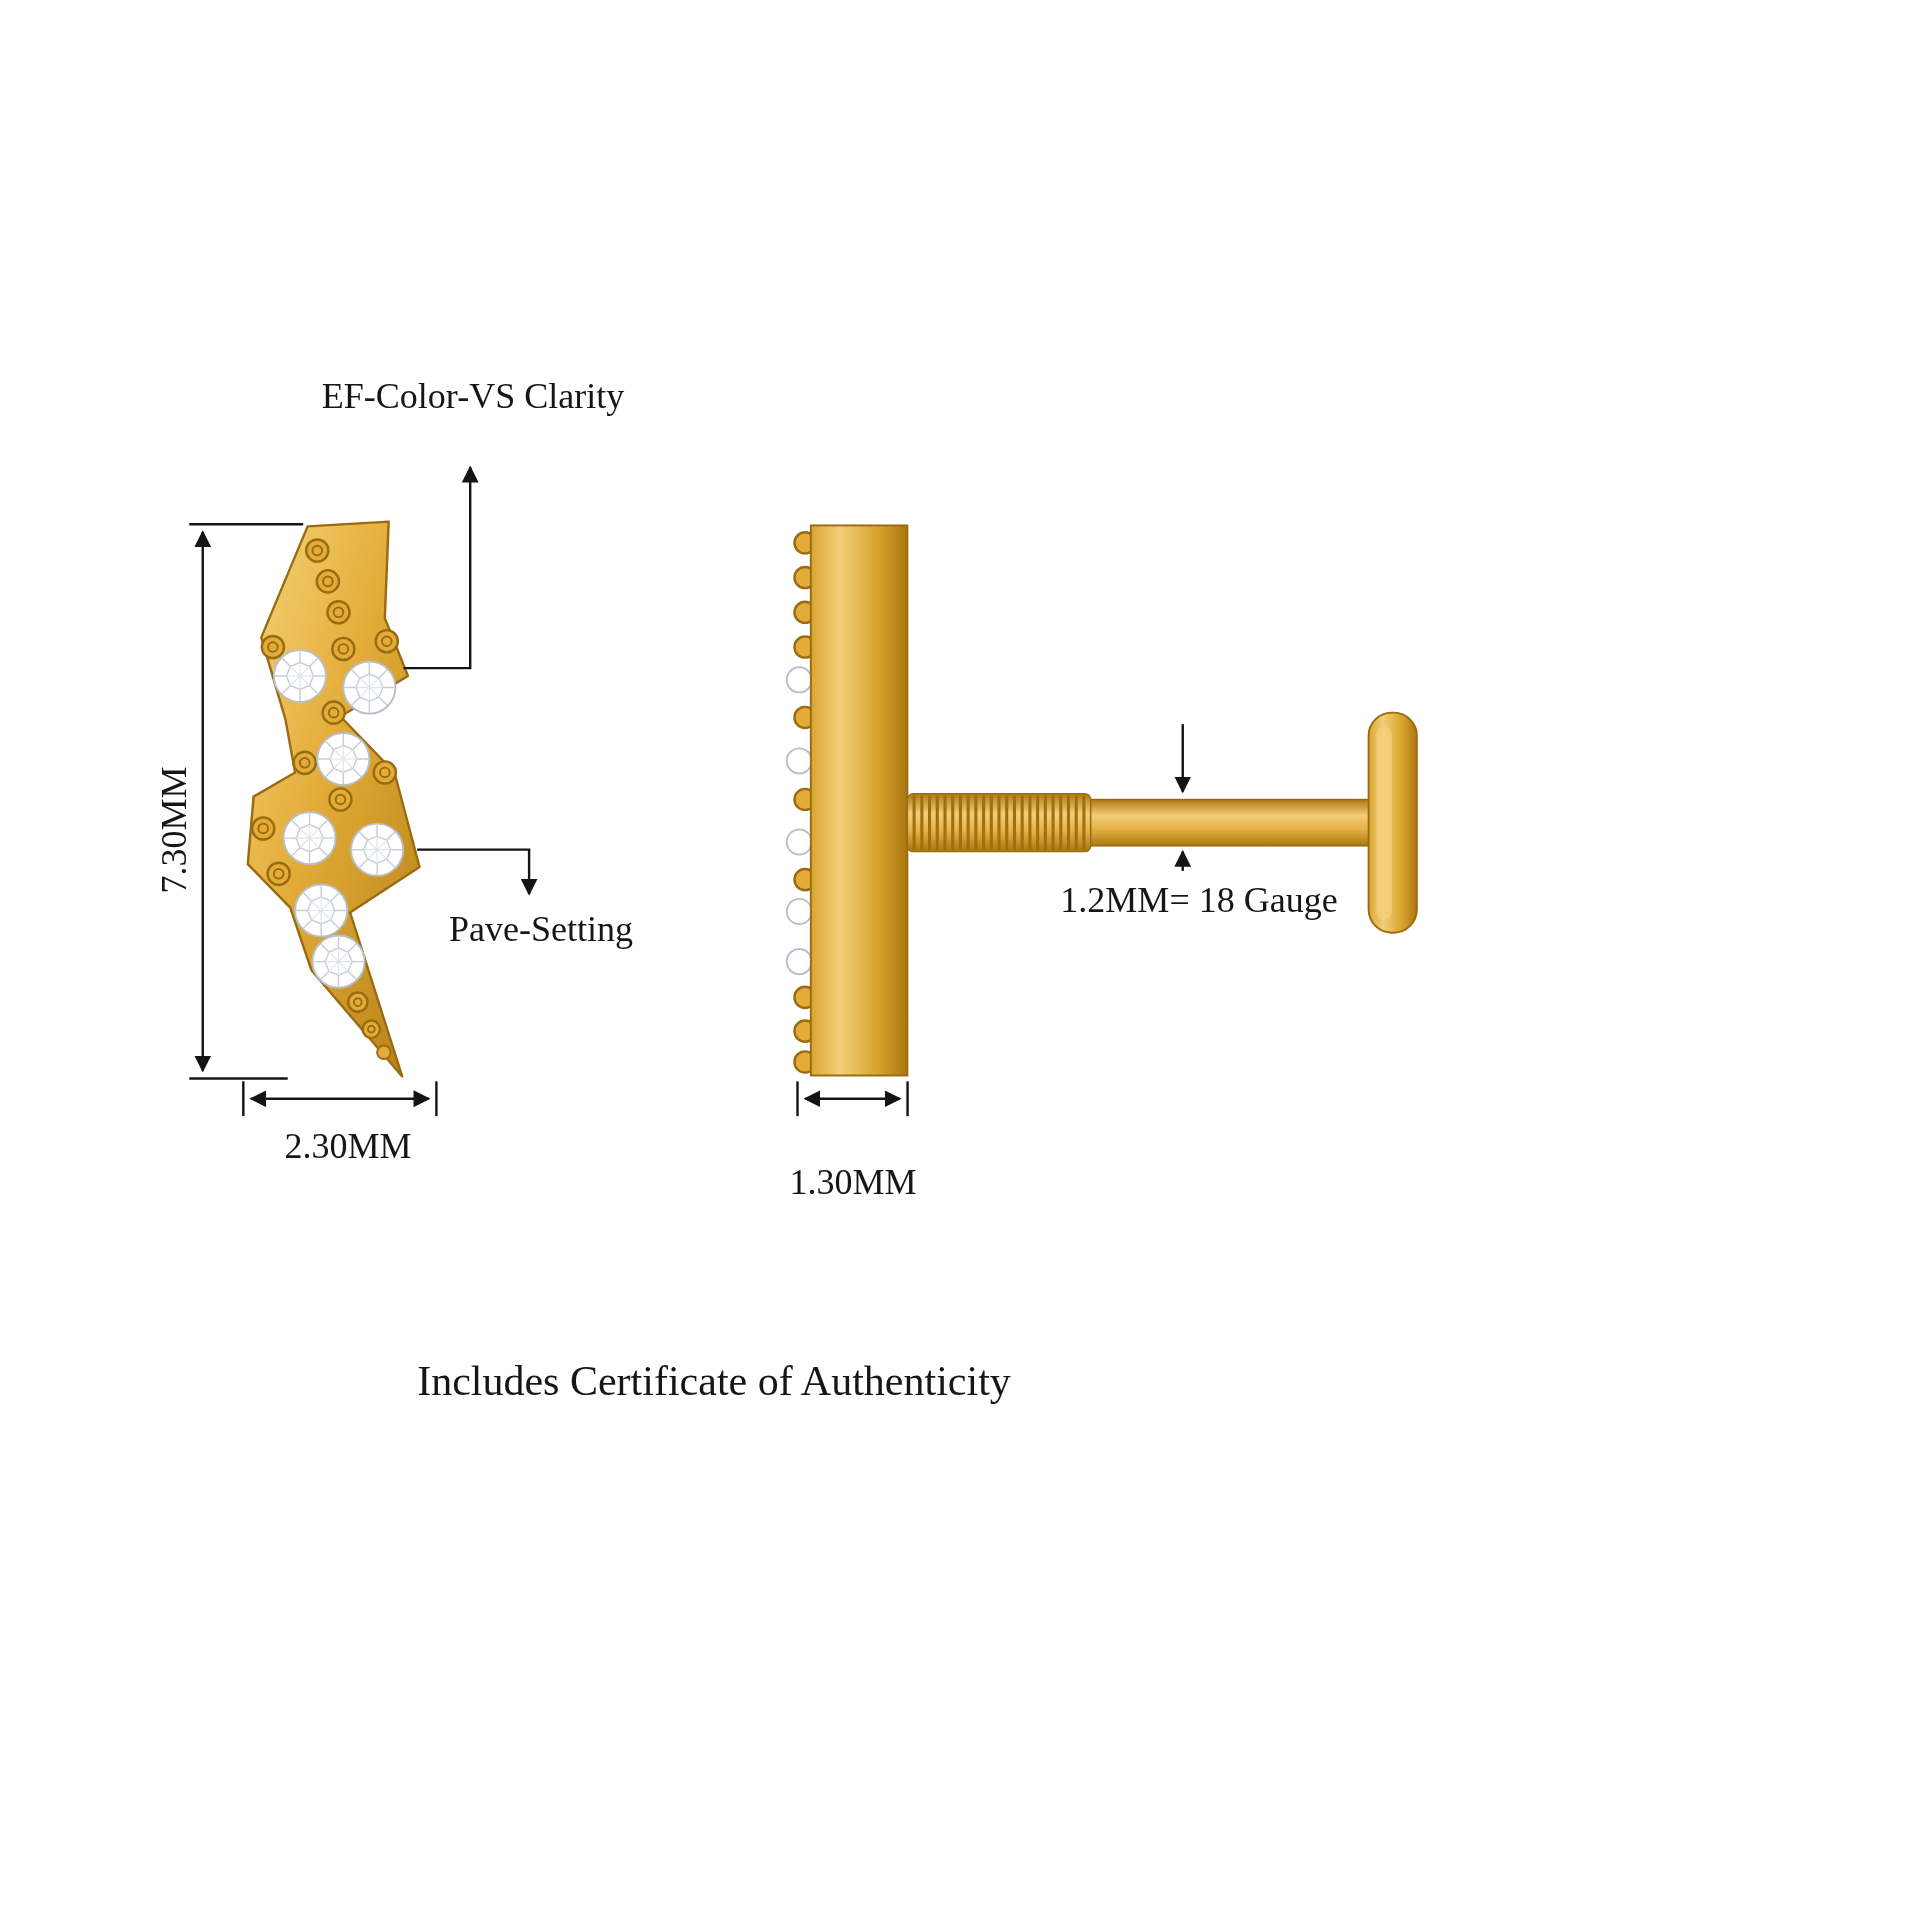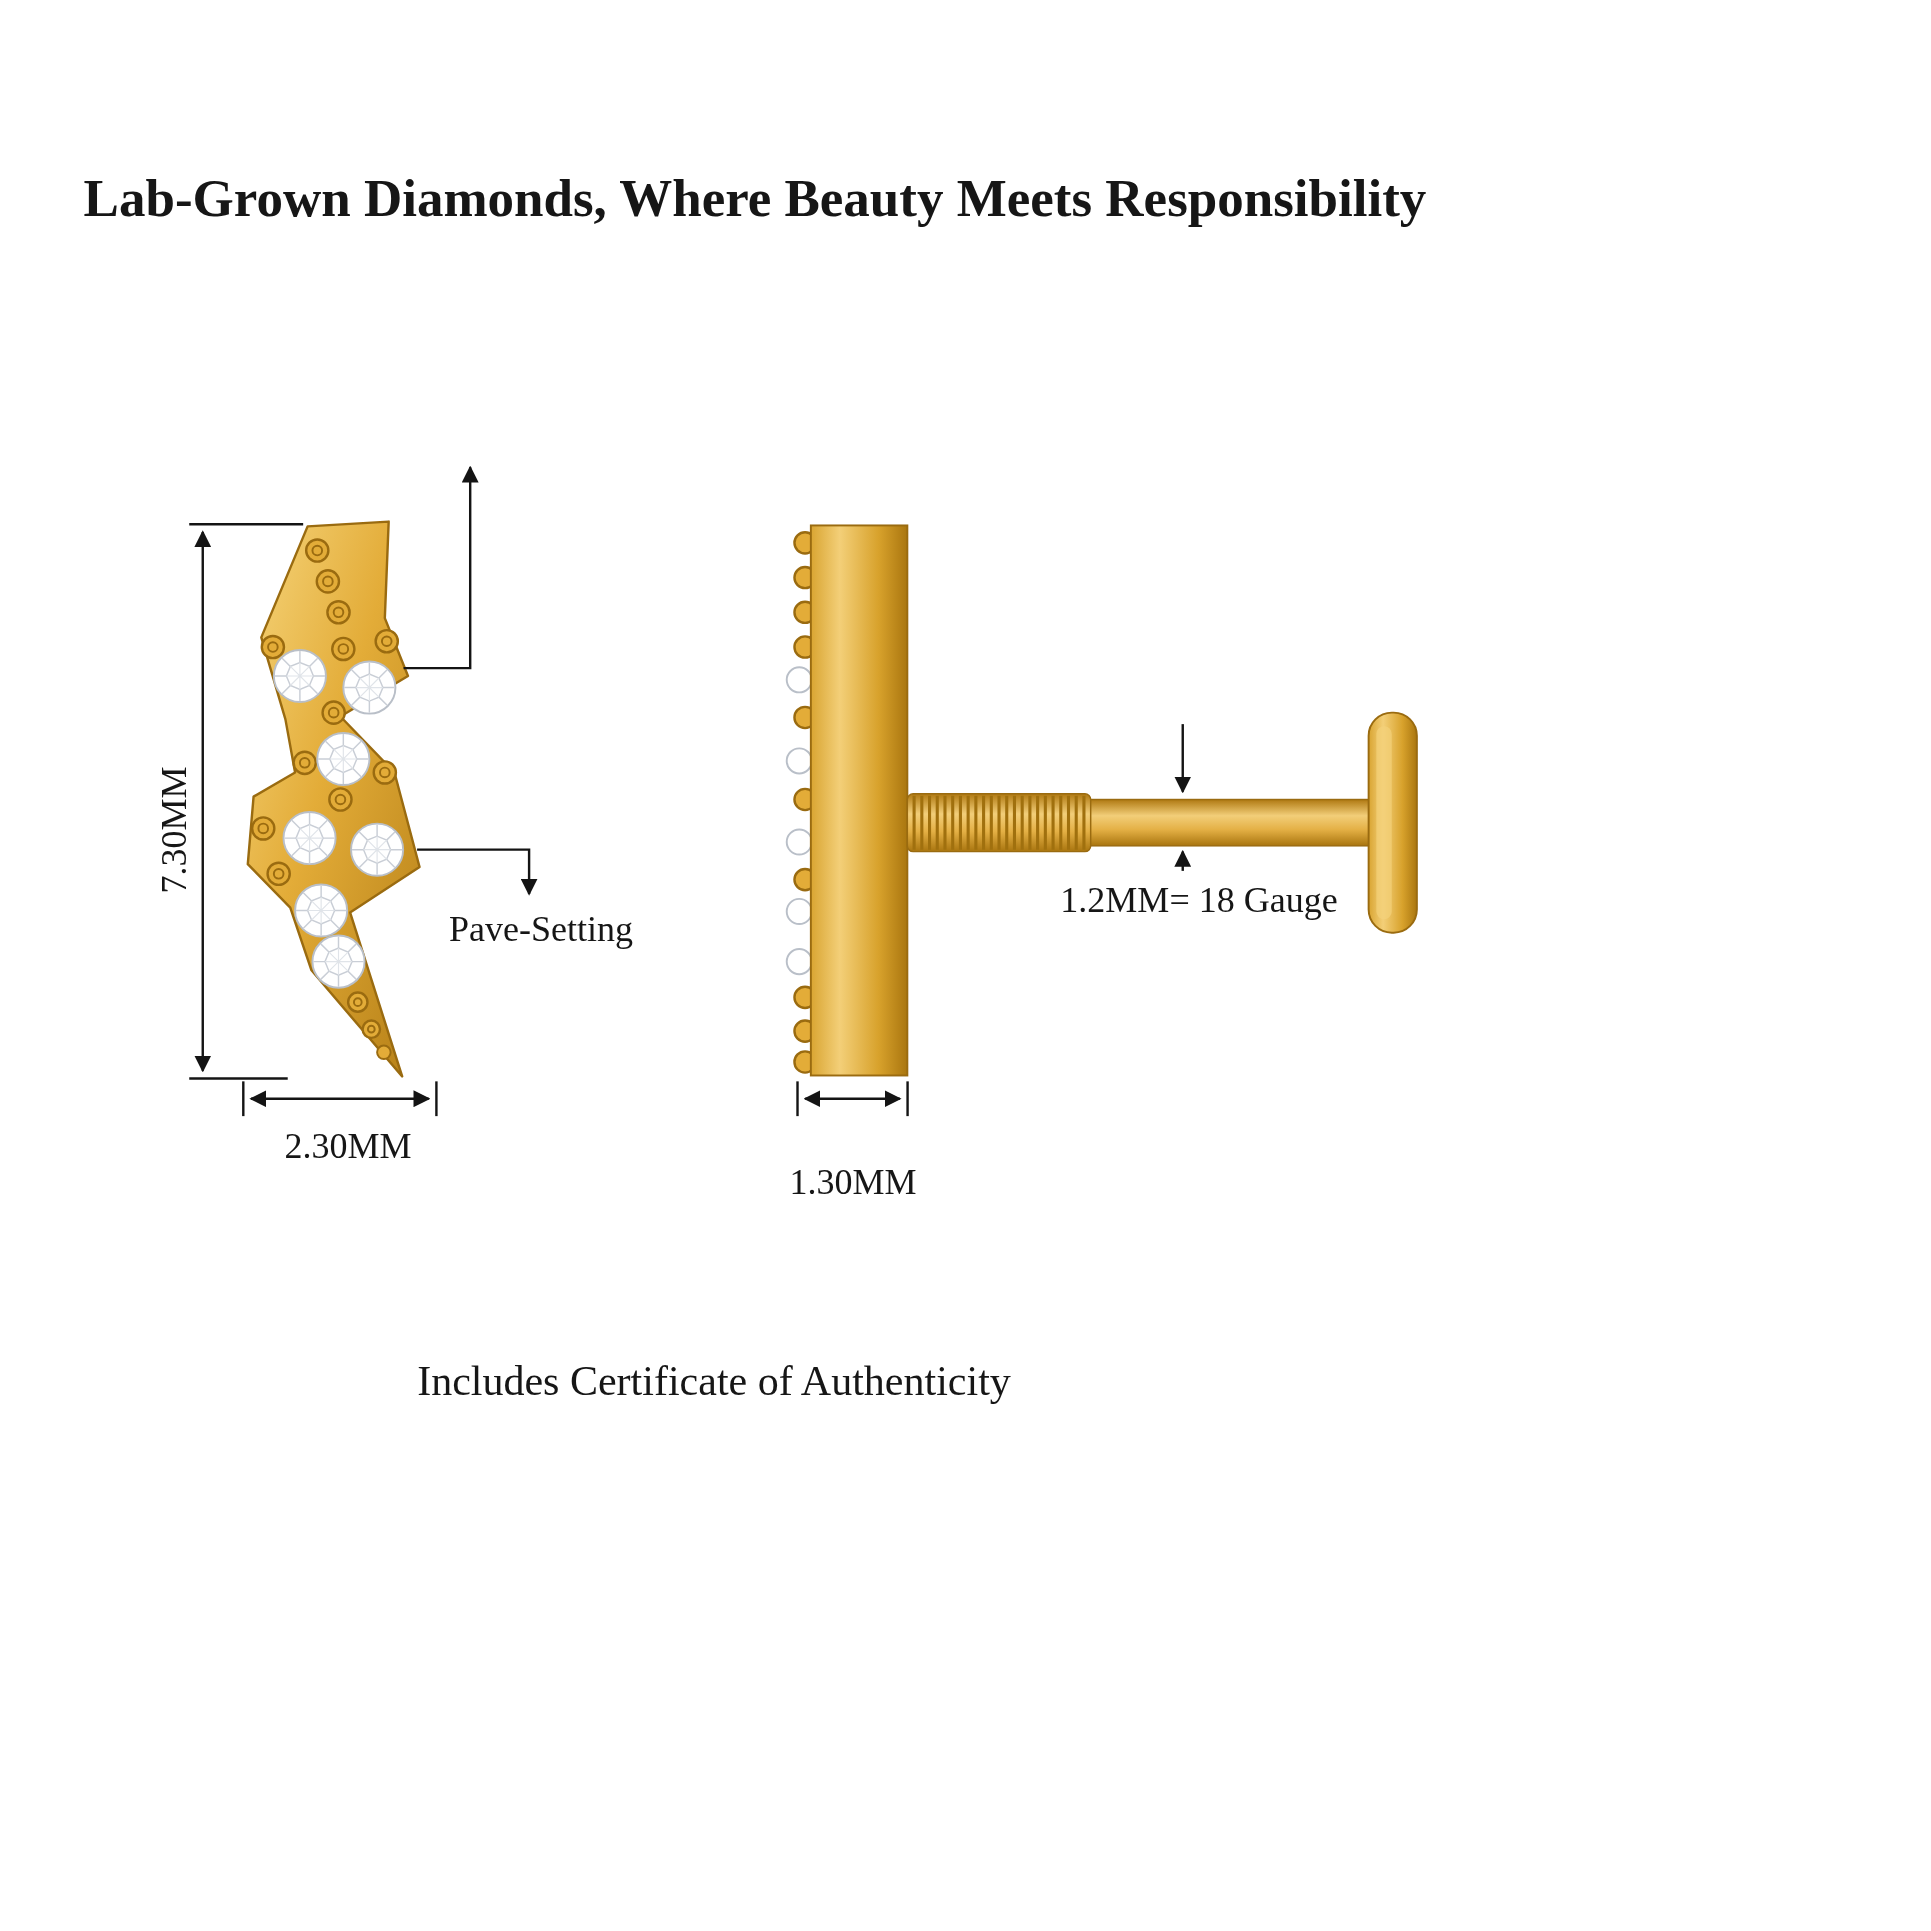--- a/index.html
+++ b/index.html
@@ -136,23 +136,23 @@
       <line x1="834" y1="1138" x2="932" y2="1138" marker-start="url(#ah)" marker-end="url(#ah)"></line>
       <line x1="826" y1="1120" x2="826" y2="1156"></line>
       <line x1="940" y1="1120" x2="940" y2="1156"></line>
       <path d="M418,692 L487,692 L487,484" marker-end="url(#ah)"></path>
       <path d="M432,880 L548,880 L548,926" marker-end="url(#ah)"></path>
       <line x1="1225" y1="750" x2="1225" y2="820" marker-end="url(#ah)"></line>
       <line x1="1225" y1="902" x2="1225" y2="882" marker-end="url(#ah)"></line>
     </g>
   </svg>
 
-  <div class="tagline">Lab-Grown Diamonds, Where Beauty Meets Responsibility</div>
 
   <div class="label" style="left:473px;top:375px;">
+    <div>EF-Color-VS Clarity</div>
   </div>
 
   <div class="label rot" style="left:174px;top:830px;">7.30MM</div>
   <div class="label" style="left:348px;top:1112px;margin-top:13px;">2.30MM</div>
   <div class="label" style="left:541px;top:908px;text-align:center;">Pave-Setting</div>
 
   <div class="label" style="left:853px;top:1161px;">1.30MM</div>
   <div class="label" style="left:1199px;top:879px;text-align:center;">1.2MM= 18 Gauge</div>
 
   <div class="footer-note">Includes Certificate of Authenticity</div>

